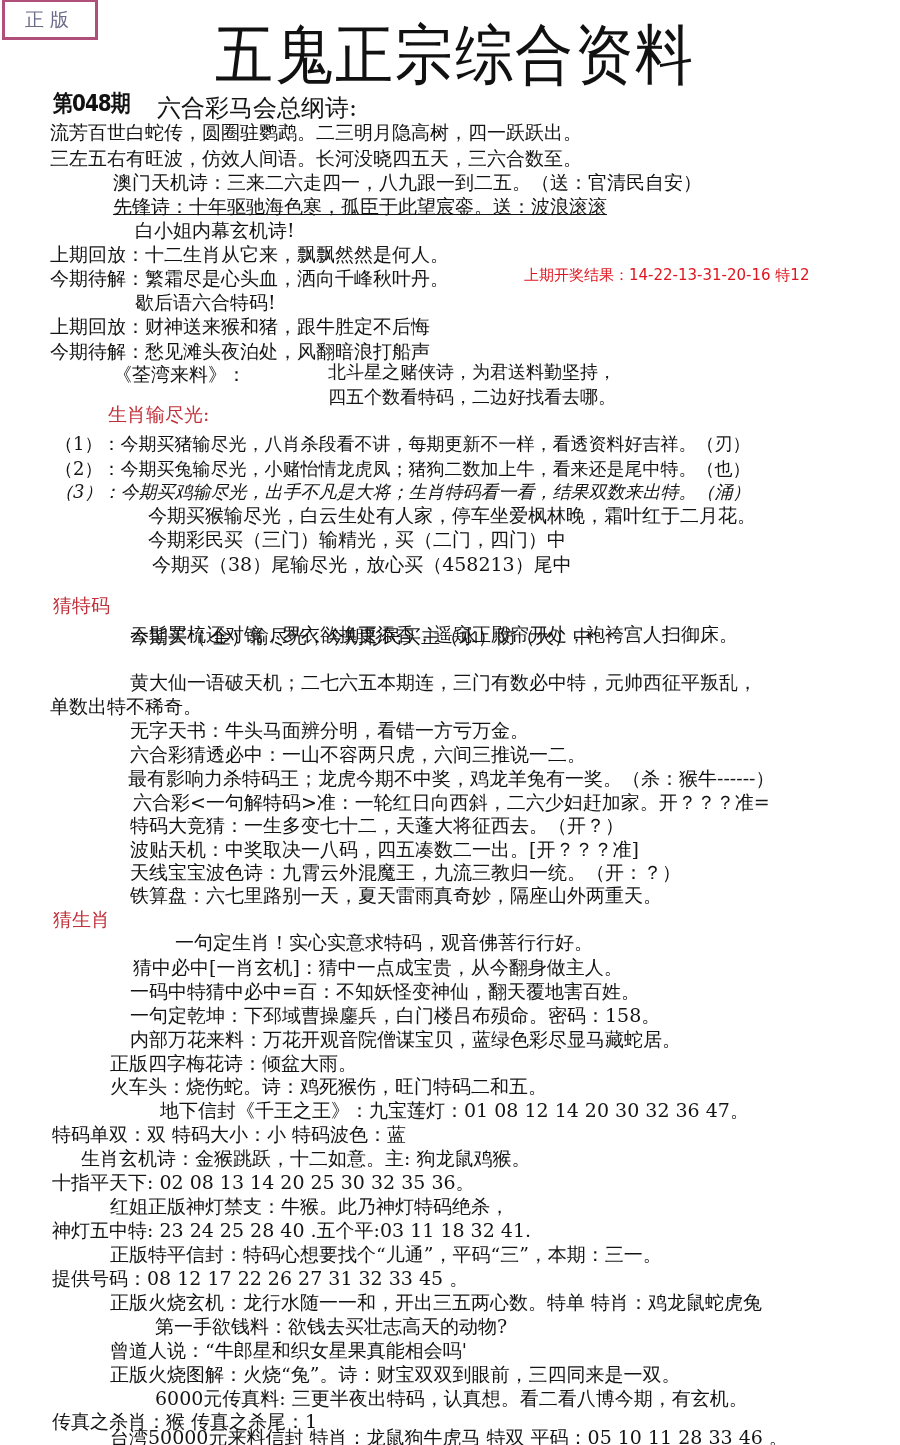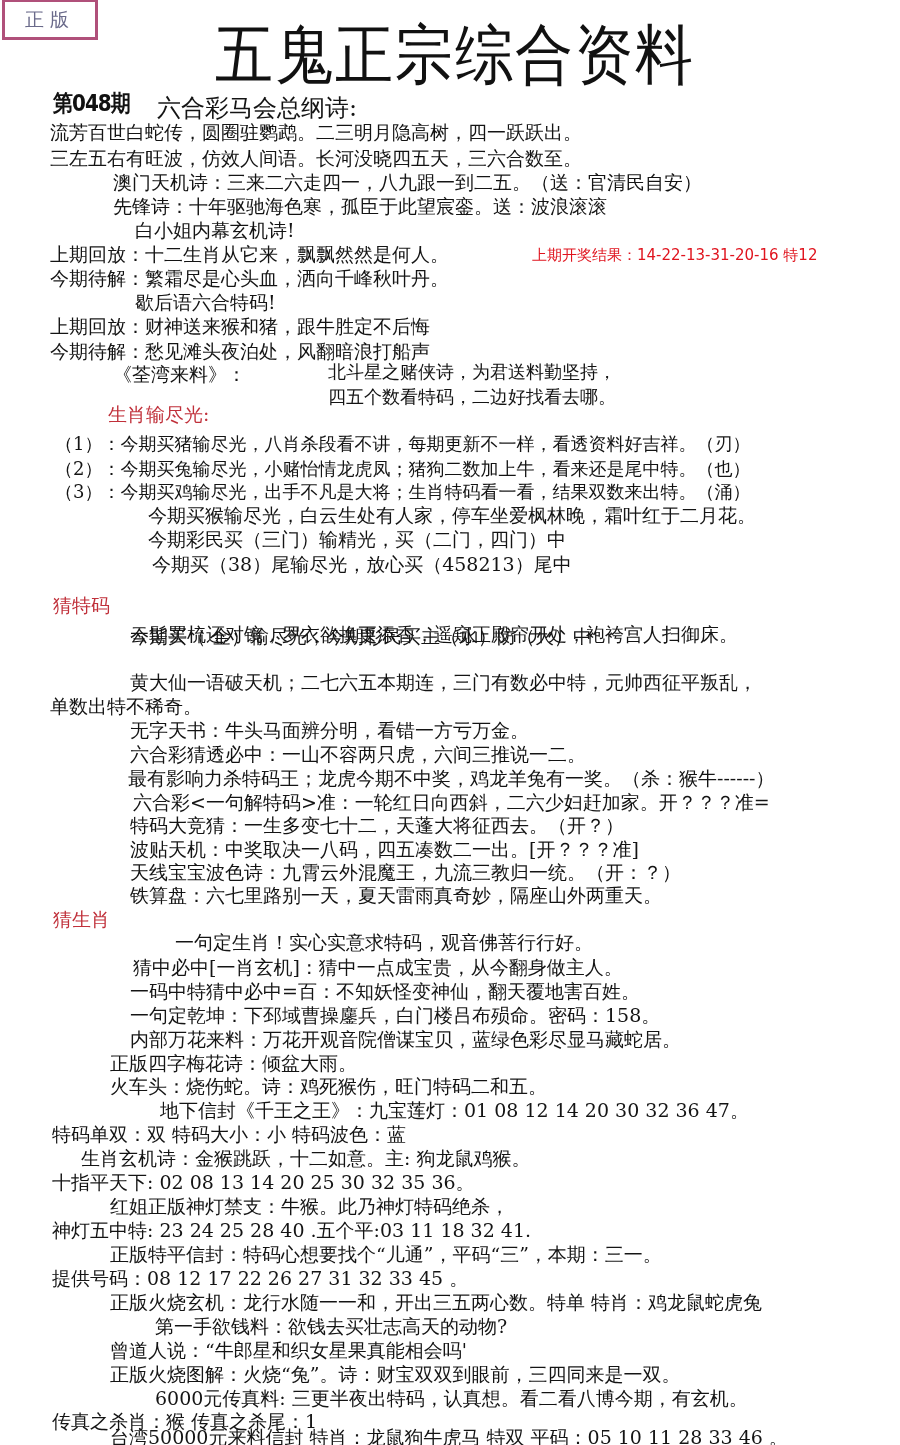--- a/index.html
+++ b/index.html
@@ -9,52 +9,52 @@
            border: 3px solid #b0507a; border-top-width: 2px; box-sizing: border-box;
            color: #6a6a8a; font-size: 19px; letter-spacing: 6px;
            display: flex; align-items: center; justify-content: center; background:#fff; }
   .title { position: absolute; left: 215px; top: 12px; font-size: 58px; font-weight: normal;
            letter-spacing: 2px; color: #111; transform: scaleY(1.12); transform-origin: top left;
            font-family: "DejaVu Serif", "Liberation Serif", serif; }
   .issue { position: absolute; left: 53px; top: 88px; font-size: 20px; font-weight: bold;
            font-family: "DejaVu Sans", "Liberation Sans", sans-serif; letter-spacing: -1px;
            transform: scaleY(1.15); transform-origin: top left; }
   .line { position: absolute; white-space: nowrap; font-size: 19px; line-height: 24px; color: #141414; }
-  .red-result { position: absolute; left: 524px; top: 246px; color: #e0141e; font-size: 15px;
-                font-family: "DejaVu Sans", "Liberation Sans", sans-serif; white-space: nowrap; margin-left: 8px; }
+  .red-result { position: absolute; left: 524px; top: 266px; color: #e0141e; font-size: 15px;
+                font-family: "DejaVu Sans", "Liberation Sans", sans-serif; white-space: nowrap; }
   .sec { position: absolute; color: #c0303a; font-size: 19px; white-space: nowrap; }
   .sm { font-size: 18px; }
 </style>
 </head>
 <body>
 
 <div class="badge">正版</div>
 <div class="title">五鬼正宗综合资料</div>
 <div class="issue">第048期</div>
 
 <div class="line" style="left:157px;top:96px;font-size:24px;">六合彩马会总纲诗:</div>
 <div class="line" style="left:50px;top:120px;">流芳百世白蛇传，圆圈驻鹦鹉。二三明月隐高树，四一跃跃出。</div>
 <div class="line" style="left:50px;top:146px;">三左五右有旺波，仿效人间语。长河没晓四五天，三六合数至。</div>
 <div class="line" style="left:113px;top:170px;text-align:center;">澳门天机诗：三来二六走四一，八九跟一到二五。（送：官清民自安）</div>
-<div class="line" style="left:113px;top:194px;">先锋诗：十年驱驰海色寒，孤臣于此望宸銮。送：波浪滚滚</div>
+<div class="line" style="left:113px;top:194px;text-decoration:underline;">先锋诗：十年驱驰海色寒，孤臣于此望宸銮。送：波浪滚滚</div>
 <div class="line" style="left:135px;top:218px;">白小姐内幕玄机诗!</div>
 <div class="line" style="left:50px;top:242px;">上期回放：十二生肖从它来，飘飘然然是何人。</div>
 <div class="red-result">上期开奖结果：14-22-13-31-20-16 特12</div>
 <div class="line" style="left:50px;top:266px;">今期待解：繁霜尽是心头血，洒向千峰秋叶丹。</div>
 <div class="line" style="left:135px;top:290px;">歇后语六合特码!</div>
 <div class="line" style="left:50px;top:314px;">上期回放：财神送来猴和猪，跟牛胜定不后悔</div>
 <div class="line" style="left:50px;top:339px;">今期待解：愁见滩头夜泊处，风翻暗浪打船声</div>
 <div class="line" style="left:113px;top:362px;">《荃湾来料》：</div>
 <div class="line sm" style="left:328px;top:360px;">北斗星之赌侠诗，为君送料勤坚持，</div>
 <div class="line sm" style="left:328px;top:385px;">四五个数看特码，二边好找看去哪。</div>
 
 <div class="sec" style="left:108px;top:402px;">生肖输尽光:</div>
 <div class="line sm" style="left:55px;top:432px;">（1）：今期买猪输尽光，八肖杀段看不讲，每期更新不一样，看透资料好吉祥。（刃）</div>
 <div class="line sm" style="left:55px;top:457px;">（2）：今期买兔输尽光，小赌怡情龙虎凤；猪狗二数加上牛，看来还是尾中特。（也）</div>
-<div class="line sm" style="left:55px;top:480px;">（3）：今期买鸡输尽光，出手不凡是大将；生肖特码看一看，结果双数来出特。（涌）</div>
+<div class="line sm" style="left:55px;top:480px;font-style:italic;">（3）：今期买鸡输尽光，出手不凡是大将；生肖特码看一看，结果双数来出特。（涌）</div>
 <div class="line" style="left:148px;top:503px;">今期买猴输尽光，白云生处有人家，停车坐爱枫林晚，霜叶红于二月花。</div>
 <div class="line" style="left:148px;top:527px;">今期彩民买（三门）输精光，买（二门，四门）中</div>
 <div class="line" style="left:152px;top:552px;">今期买（38）尾输尽光，放心买（458213）尾中</div>
 
 <div class="sec" style="left:53px;top:593px;">猜特码</div>
 <div class="line" style="left:130px;top:622px;">云髻罢梳还对镜，罗衣欲换更添香，遥窥正殿帘开处，袍袴宫人扫御床。</div>
 <div class="line" style="left:130px;top:624px;">今期买（ 金）输尽光，今期彩民买主（水）防（火）中</div>
 <div class="line" style="left:130px;top:670px;">黄大仙一语破天机；二七六五本期连，三门有数必中特，元帅西征平叛乱，</div>
 <div class="line" style="left:50px;top:694px;">单数出特不稀奇。</div>
 <div class="line" style="left:130px;top:718px;">无字天书：牛头马面辨分明，看错一方亏万金。</div>

